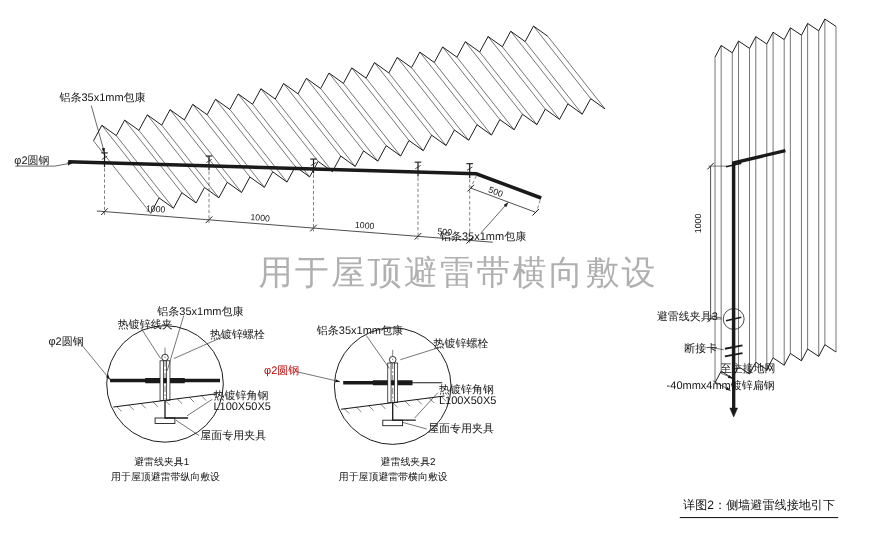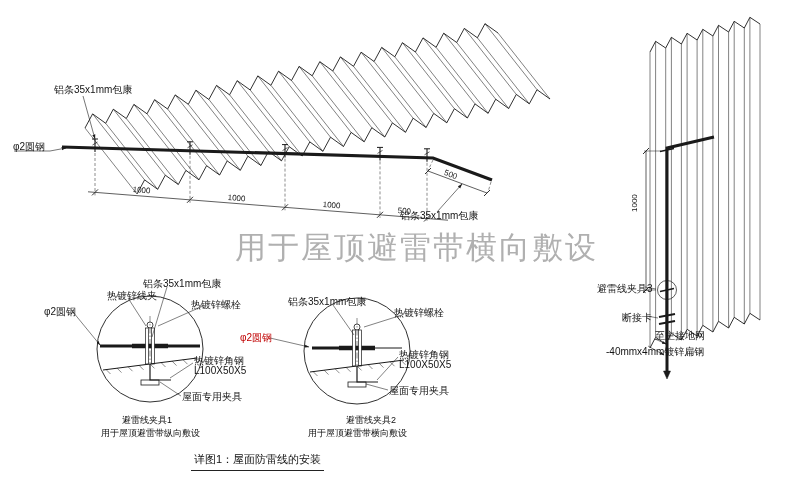--- a/index.html
+++ b/index.html
@@ -225,15 +225,15 @@
   <div class="lbl" style="left:389px;top:385px">屋面专用夹具</div>
   <div class="dtitle" style="left:346px;top:414px">避雷线夹具2</div>
   <div class="dtitle" style="left:308px;top:427px">用于屋顶避雷带横向敷设</div>
 
   <div class="dim rot-90" style="left:630px;top:212px">1000</div>
   <div class="lbl" style="left:597px;top:283px">避雷线夹具3</div>
   <div class="lbl" style="left:622px;top:312px">断接卡</div>
   <div class="lbl" style="left:655px;top:330px">至主接地网</div>
   <div class="lbl" style="left:606px;top:346px">-40mmx4mm镀锌扁钢</div>
 
-  <div class="caption" style="left:191px;top:452px">详图1：屋面防雷线的安装</div>
+  <div class="caption" style="left:618px;top:452px">详图2：侧墙避雷线接地引下</div>
 
 </div>
 
 </body></html>

